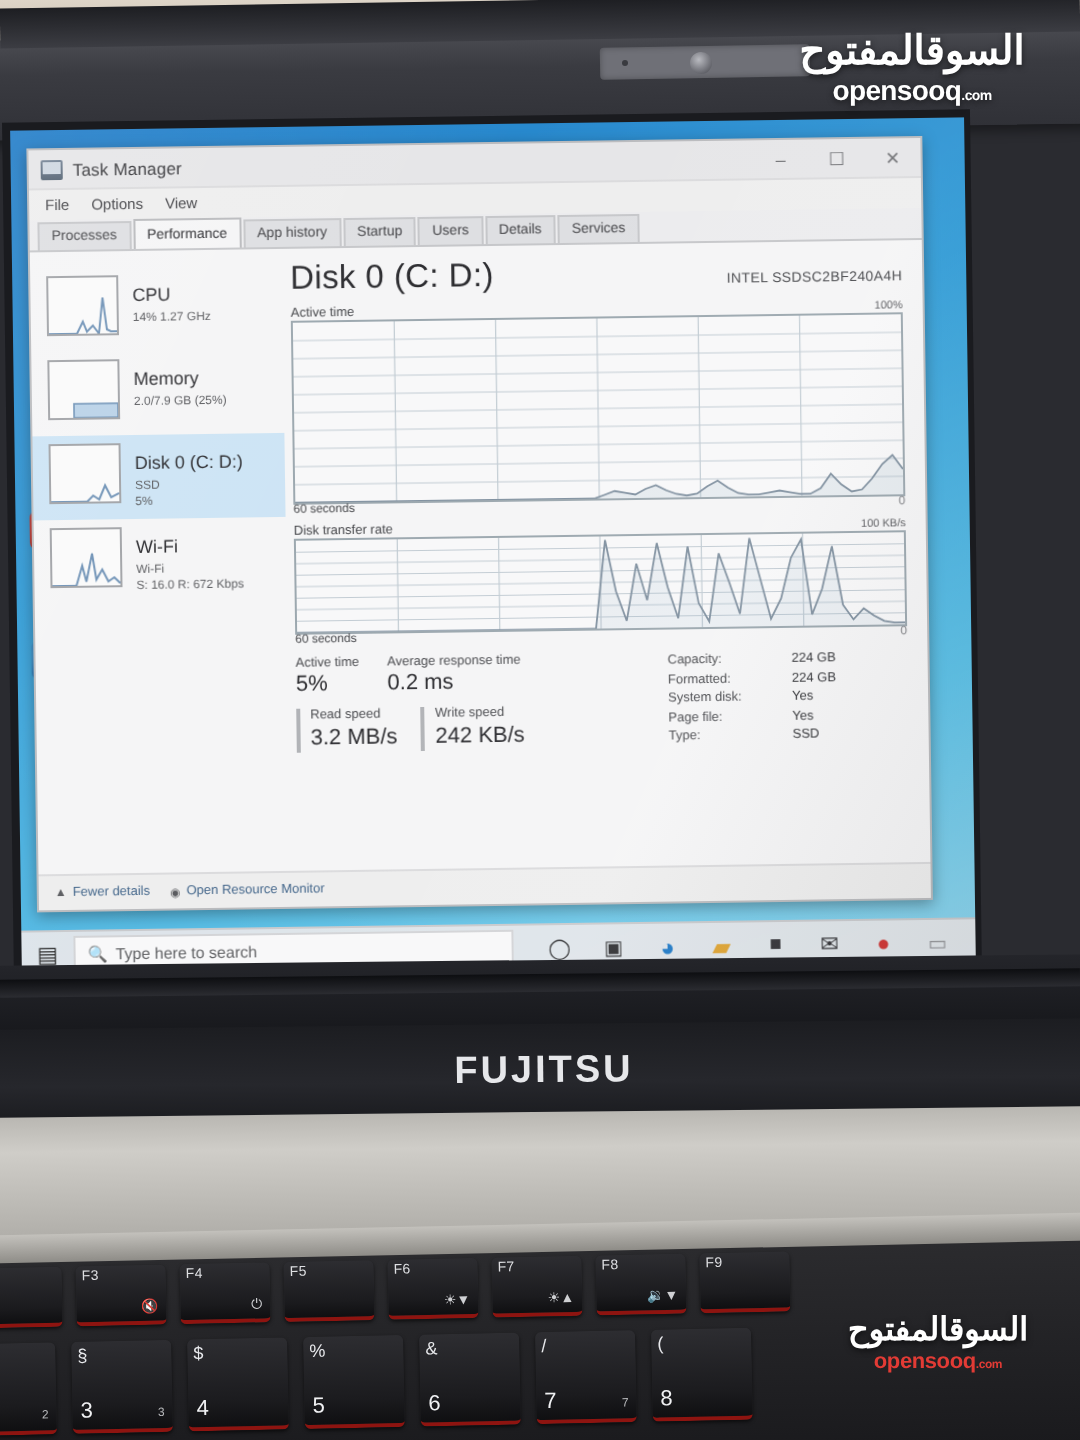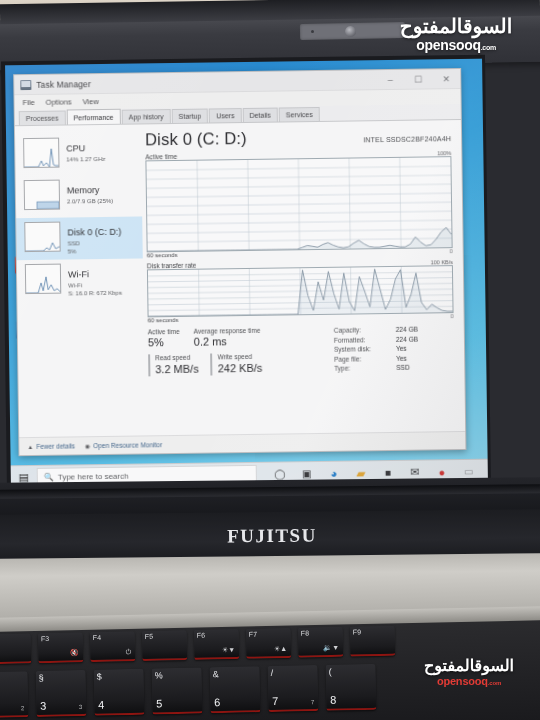--- a/index.html
+++ b/index.html
@@ -175,21 +175,21 @@
     transform: rotate(-0.6deg);
   }
   .base-brand {
     position: absolute; left: -8px; top: 512px; width: 560px; height: 48px;
     background: linear-gradient(180deg,#1c1d21 0%,#26272c 60%,#1a1b1f 100%);
     transform: rotate(-0.6deg);
     display: flex; align-items: center; justify-content: center;
   }
   .fujitsu {
     color: #e6e7ea; font-size: 19px; font-weight: bold; letter-spacing: 1.5px;
-    font-family: Liberation Serif, serif;
+    font-family: Liberation Sans, sans-serif;
   }
   .palmrest {
     position: absolute; left: -10px; top: 556px; width: 560px; height: 70px;
     background: linear-gradient(180deg,#b9b7b2 0%,#cfcdc8 25%,#a9a7a2 100%);
     transform: rotate(-0.6deg);
   }
   .kb-deck {
     position: absolute; left: -14px; top: 612px; width: 570px; height: 115px;
     background: linear-gradient(180deg,#b4b2ad 0%,#97959016 6%,#2b2b2e 12%,#1a1a1d 100%);
     transform: rotate(-1.2deg);

